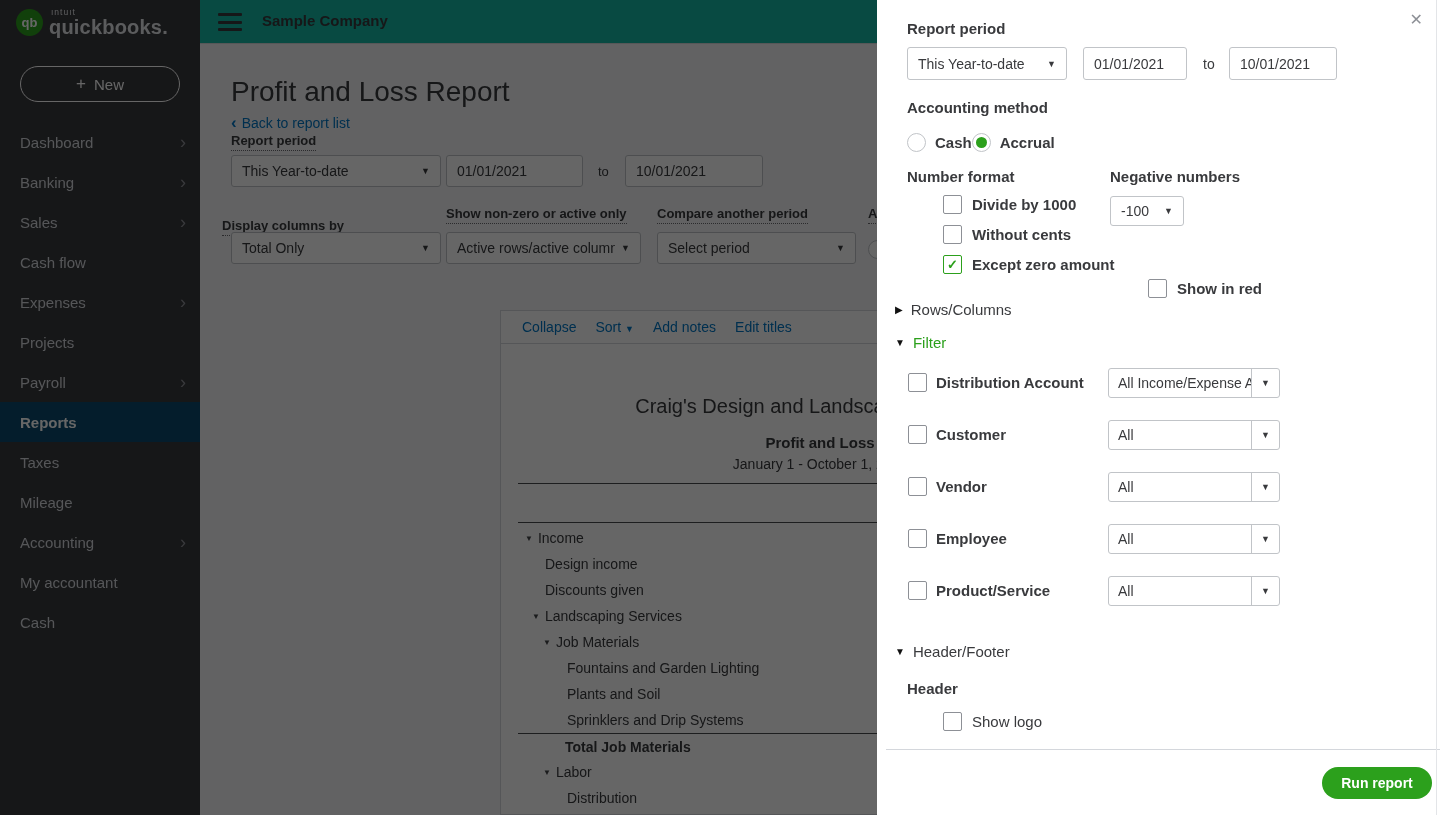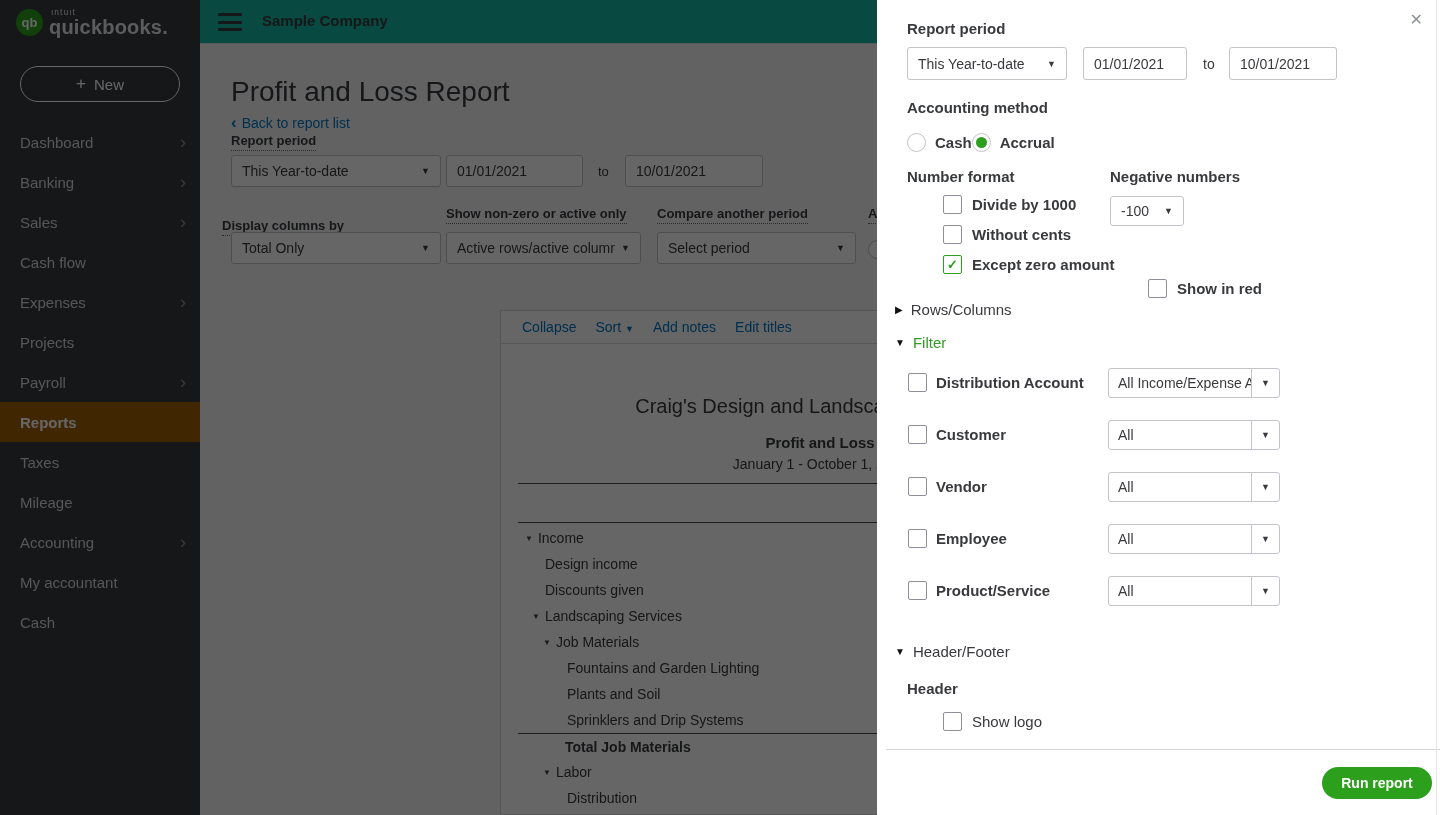--- a/index.html
+++ b/index.html
@@ -15,21 +15,21 @@
   .logo-intuit { color:#e4e6e9; font-size:8.5px; letter-spacing:1px; margin-left:2px; }
   .logo-brand { color:#e4e6e9; font-size:20px; font-weight:700; letter-spacing:.2px; }
   .new-btn { position:absolute; left:20px; top:66px; width:160px; height:36px; border:1px solid #ffffff;
              border-radius:18px; color:#fff; font-size:15px; display:flex; align-items:center; justify-content:center; gap:8px;
              background:transparent; cursor:pointer; }
   .new-plus { font-size:17px; }
   .nav { position:absolute; top:122px; left:0; width:200px; }
   .nav-item { height:40px; display:flex; align-items:center; padding:0 14px 0 20px; color:#d4d7dc; font-size:15px; cursor:pointer; }
   .nav-item .lbl { flex:1; }
   .nav-item .chev { color:#8d9096; font-size:18px; line-height:1; }
-  .nav-item.selected { background:#a16207; color:#fff; font-weight:700; }
+  .nav-item.selected { background:#0c4a6e; color:#fff; font-weight:700; }
 
   
   .topbar { position:absolute; left:200px; top:0; width:1240px; height:44px; background:#14b8a6; border-bottom:1px solid #d8dadd; z-index:1; }
   .hamburger { position:absolute; left:18px; top:13px; width:24px; height:18px; display:flex; flex-direction:column; justify-content:space-between; cursor:pointer; }
   .hamburger div { height:3px; background:#393a3d; border-radius:1px; }
   .company { position:absolute; left:62px; top:12px; font-size:15px; font-weight:700; color:#393a3d; }
 
   
   .content { position:absolute; left:200px; top:44px; width:1240px; height:771px; background:#f4f5f8; z-index:1; }
   .page-title { position:absolute; left:31px; top:32px; font-size:28px; font-weight:500; color:#393a3d; }

